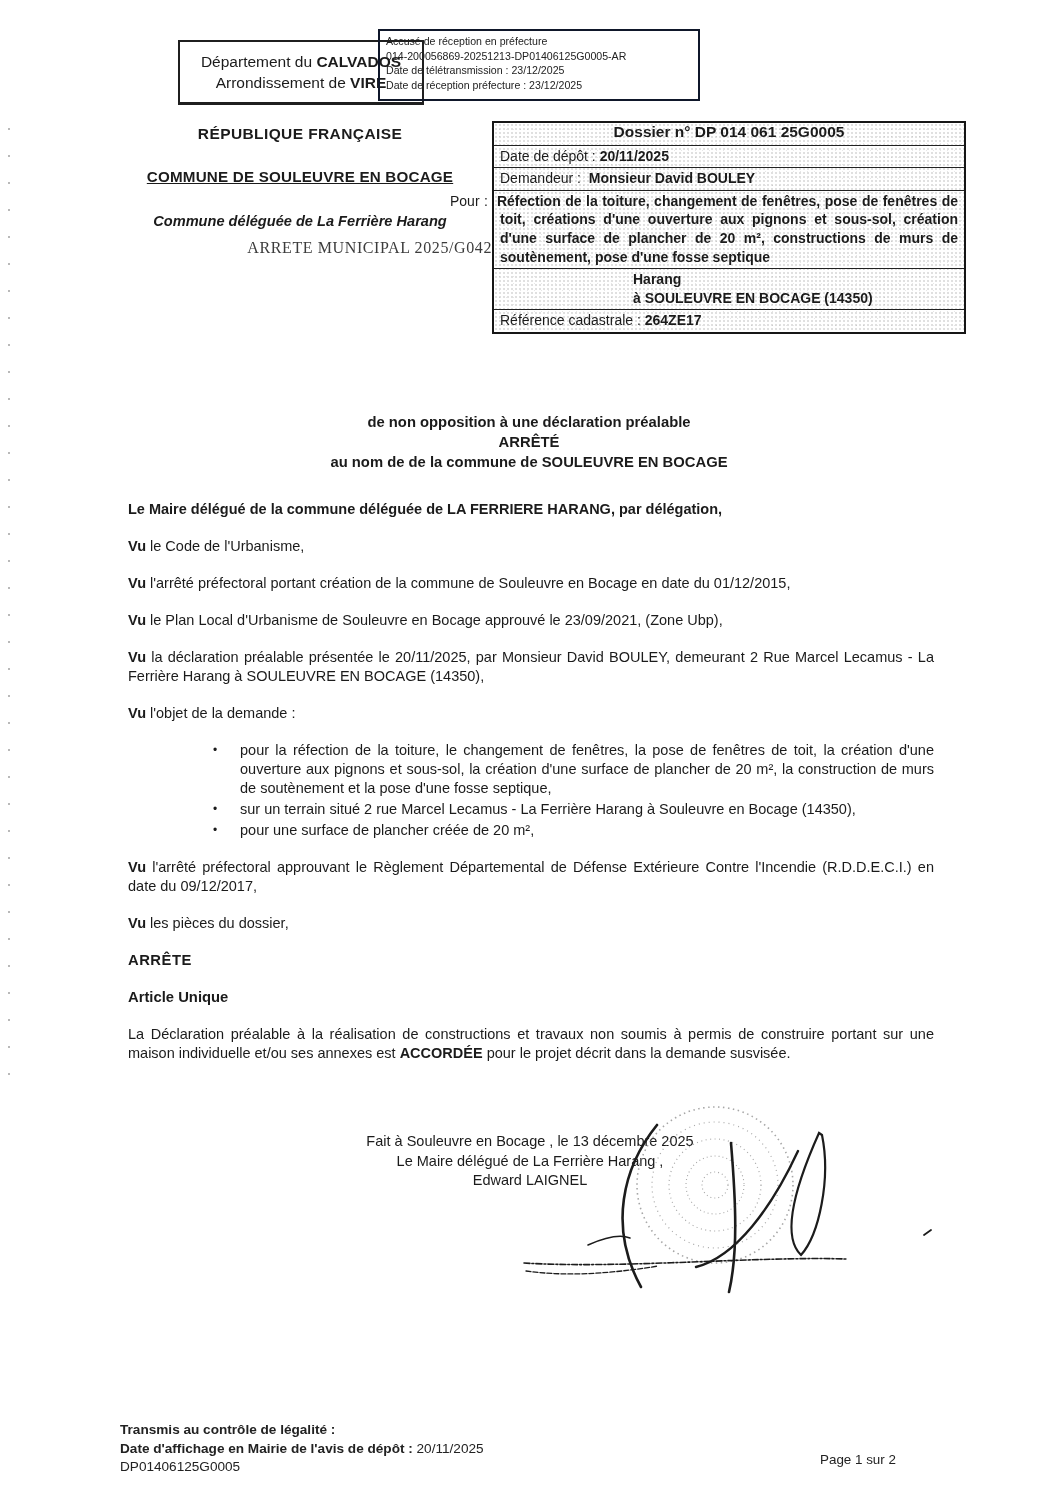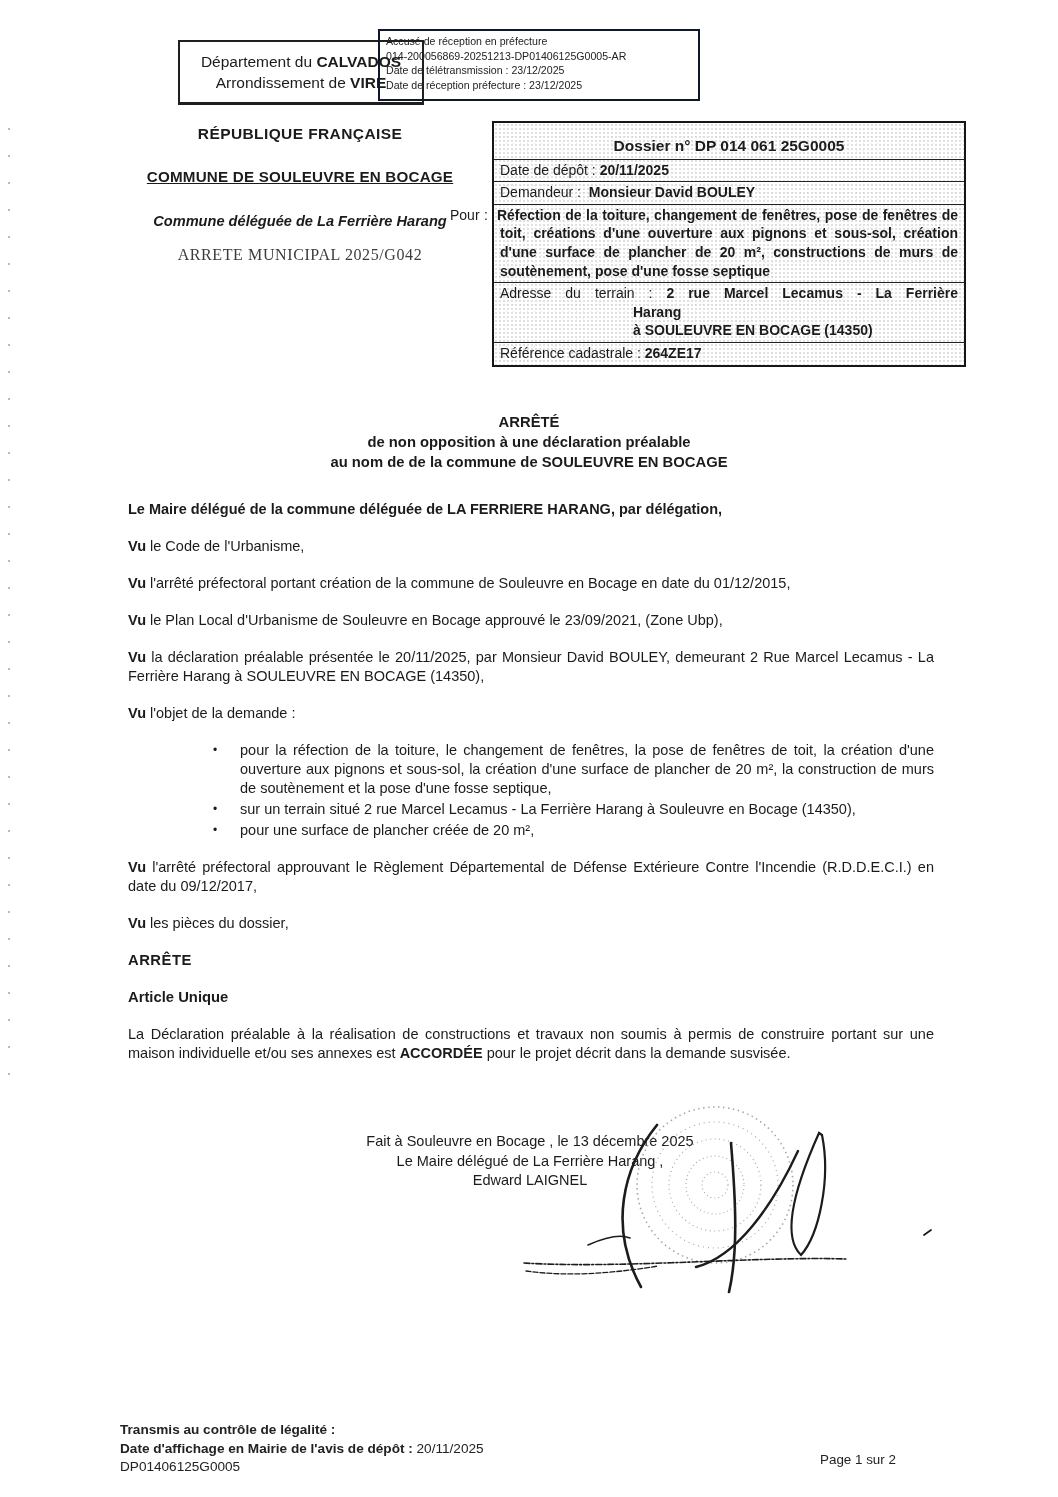--- a/index.html
+++ b/index.html
@@ -23,32 +23,32 @@
   
   .receipt-box{position:absolute;left:378px;top:29px;width:306px;height:62px;
     border:2px solid #0f172a;padding:3px 6px;font-size:10.6px;line-height:14.6px;
     color:#222;background:transparent;}
 
   
   .col-left{position:absolute;left:108px;top:125px;width:384px;text-align:center;}
   .republic{font-size:15.5px;font-weight:bold;letter-spacing:.4px;}
   .commune{margin-top:25px;font-size:15.2px;font-weight:bold;text-decoration:underline;letter-spacing:.2px;}
   .deleguee{margin-top:28px;font-size:14.6px;font-weight:bold;font-style:italic;}
-  .arrete-ref{margin-top:17px;text-align:center;font-family:"Liberation Serif","DejaVu Serif",serif;
+  .arrete-ref{margin-top:10px;text-align:right;font-family:"Liberation Serif","DejaVu Serif",serif;
     font-size:16px;letter-spacing:.6px;color:#3c3c3c;}
 
   
   .dossier{position:absolute;left:492px;top:121px;width:470px;border:2px solid #161616;
     font-size:14px;line-height:18.6px;
     background-image:radial-gradient(rgba(60,60,60,.16) .7px,transparent .9px),
                      radial-gradient(rgba(60,60,60,.12) .6px,transparent .8px);
     background-size:4px 4px,7px 7px;background-position:0 0,2px 3px;}
   .dossier .row{border-top:1.6px solid #222;padding:1px 6px 2px;}
   .dossier .row:first-child{border-top:none;}
-  .dossier .title{font-size:15.5px;font-weight:bold;text-align:center;padding:14px 4px 3px;}
+  .dossier .title{font-size:15.5px;font-weight:bold;text-align:center;padding:0 4px 3px;}
   .hang{padding-left:50px;text-indent:-50px;text-align:justify;}
   .adr-l1{text-align:justify;text-align-last:justify;}
   .adr-cont{padding-left:133px;font-weight:bold;}
 
   
   .main-heading{position:absolute;left:0;top:412px;width:100%;text-align:center;
     font-size:14.8px;font-weight:bold;line-height:20px;}
 
   
   .body{position:absolute;left:128px;top:500px;width:806px;font-size:14.5px;line-height:19px;}
@@ -104,32 +104,31 @@
     <div class="row">
       <span>Date de dépôt :</span> <span class="b">20/11/2025</span>
     </div>
     <div class="row">
       <span>Demandeur :</span>&nbsp; <span class="b">Monsieur David BOULEY</span>
     </div>
     <div class="row hang">
       <span>Pour :</span>&nbsp; <span class="b">Réfection de la toiture, changement de fenêtres, pose de fenêtres de toit, créations d'une ouverture aux pignons et sous-sol, création d'une surface de plancher de 20 m², constructions de murs de soutènement, pose d'une fosse septique</span>
     </div>
     <div class="row">
-      <div class="adr-l1"><span>Adresse du terrain :</span> <span class="b">2 rue Marcel Lecamus - La Ferrière</span></div>
       <div class="adr-cont">Harang</div>
       <div class="adr-cont">à SOULEUVRE EN BOCAGE (14350)</div>
     </div>
     <div class="row">
       <span>Référence cadastrale :</span> <span class="b">264ZE17</span>
     </div>
   </div>
 
   <div class="main-heading">
+    <div>de non opposition à une déclaration préalable</div>
     <div>ARRÊTÉ</div>
-    <div>de non opposition à une déclaration préalable</div>
     <div>au nom de de la commune de SOULEUVRE EN BOCAGE</div>
   </div>
 
   <div class="body">
     <p class="b">Le Maire délégué de la commune déléguée de LA FERRIERE HARANG, par délégation,</p>
     <p><span class="b">Vu</span><span> le Code de l'Urbanisme,</span></p>
     <p><span class="b">Vu</span><span> l'arrêté préfectoral portant création de la commune de Souleuvre en Bocage en date du 01/12/2015,</span></p>
     <p><span class="b">Vu</span><span> le Plan Local d'Urbanisme de Souleuvre en Bocage approuvé le 23/09/2021, (Zone Ubp),</span></p>
     <p><span class="b">Vu</span><span> la déclaration préalable présentée le 20/11/2025, par Monsieur David BOULEY, demeurant 2 Rue Marcel Lecamus - La Ferrière Harang à SOULEUVRE EN BOCAGE (14350),</span></p>
     <p><span class="b">Vu</span><span> l'objet de la demande :</span></p>

